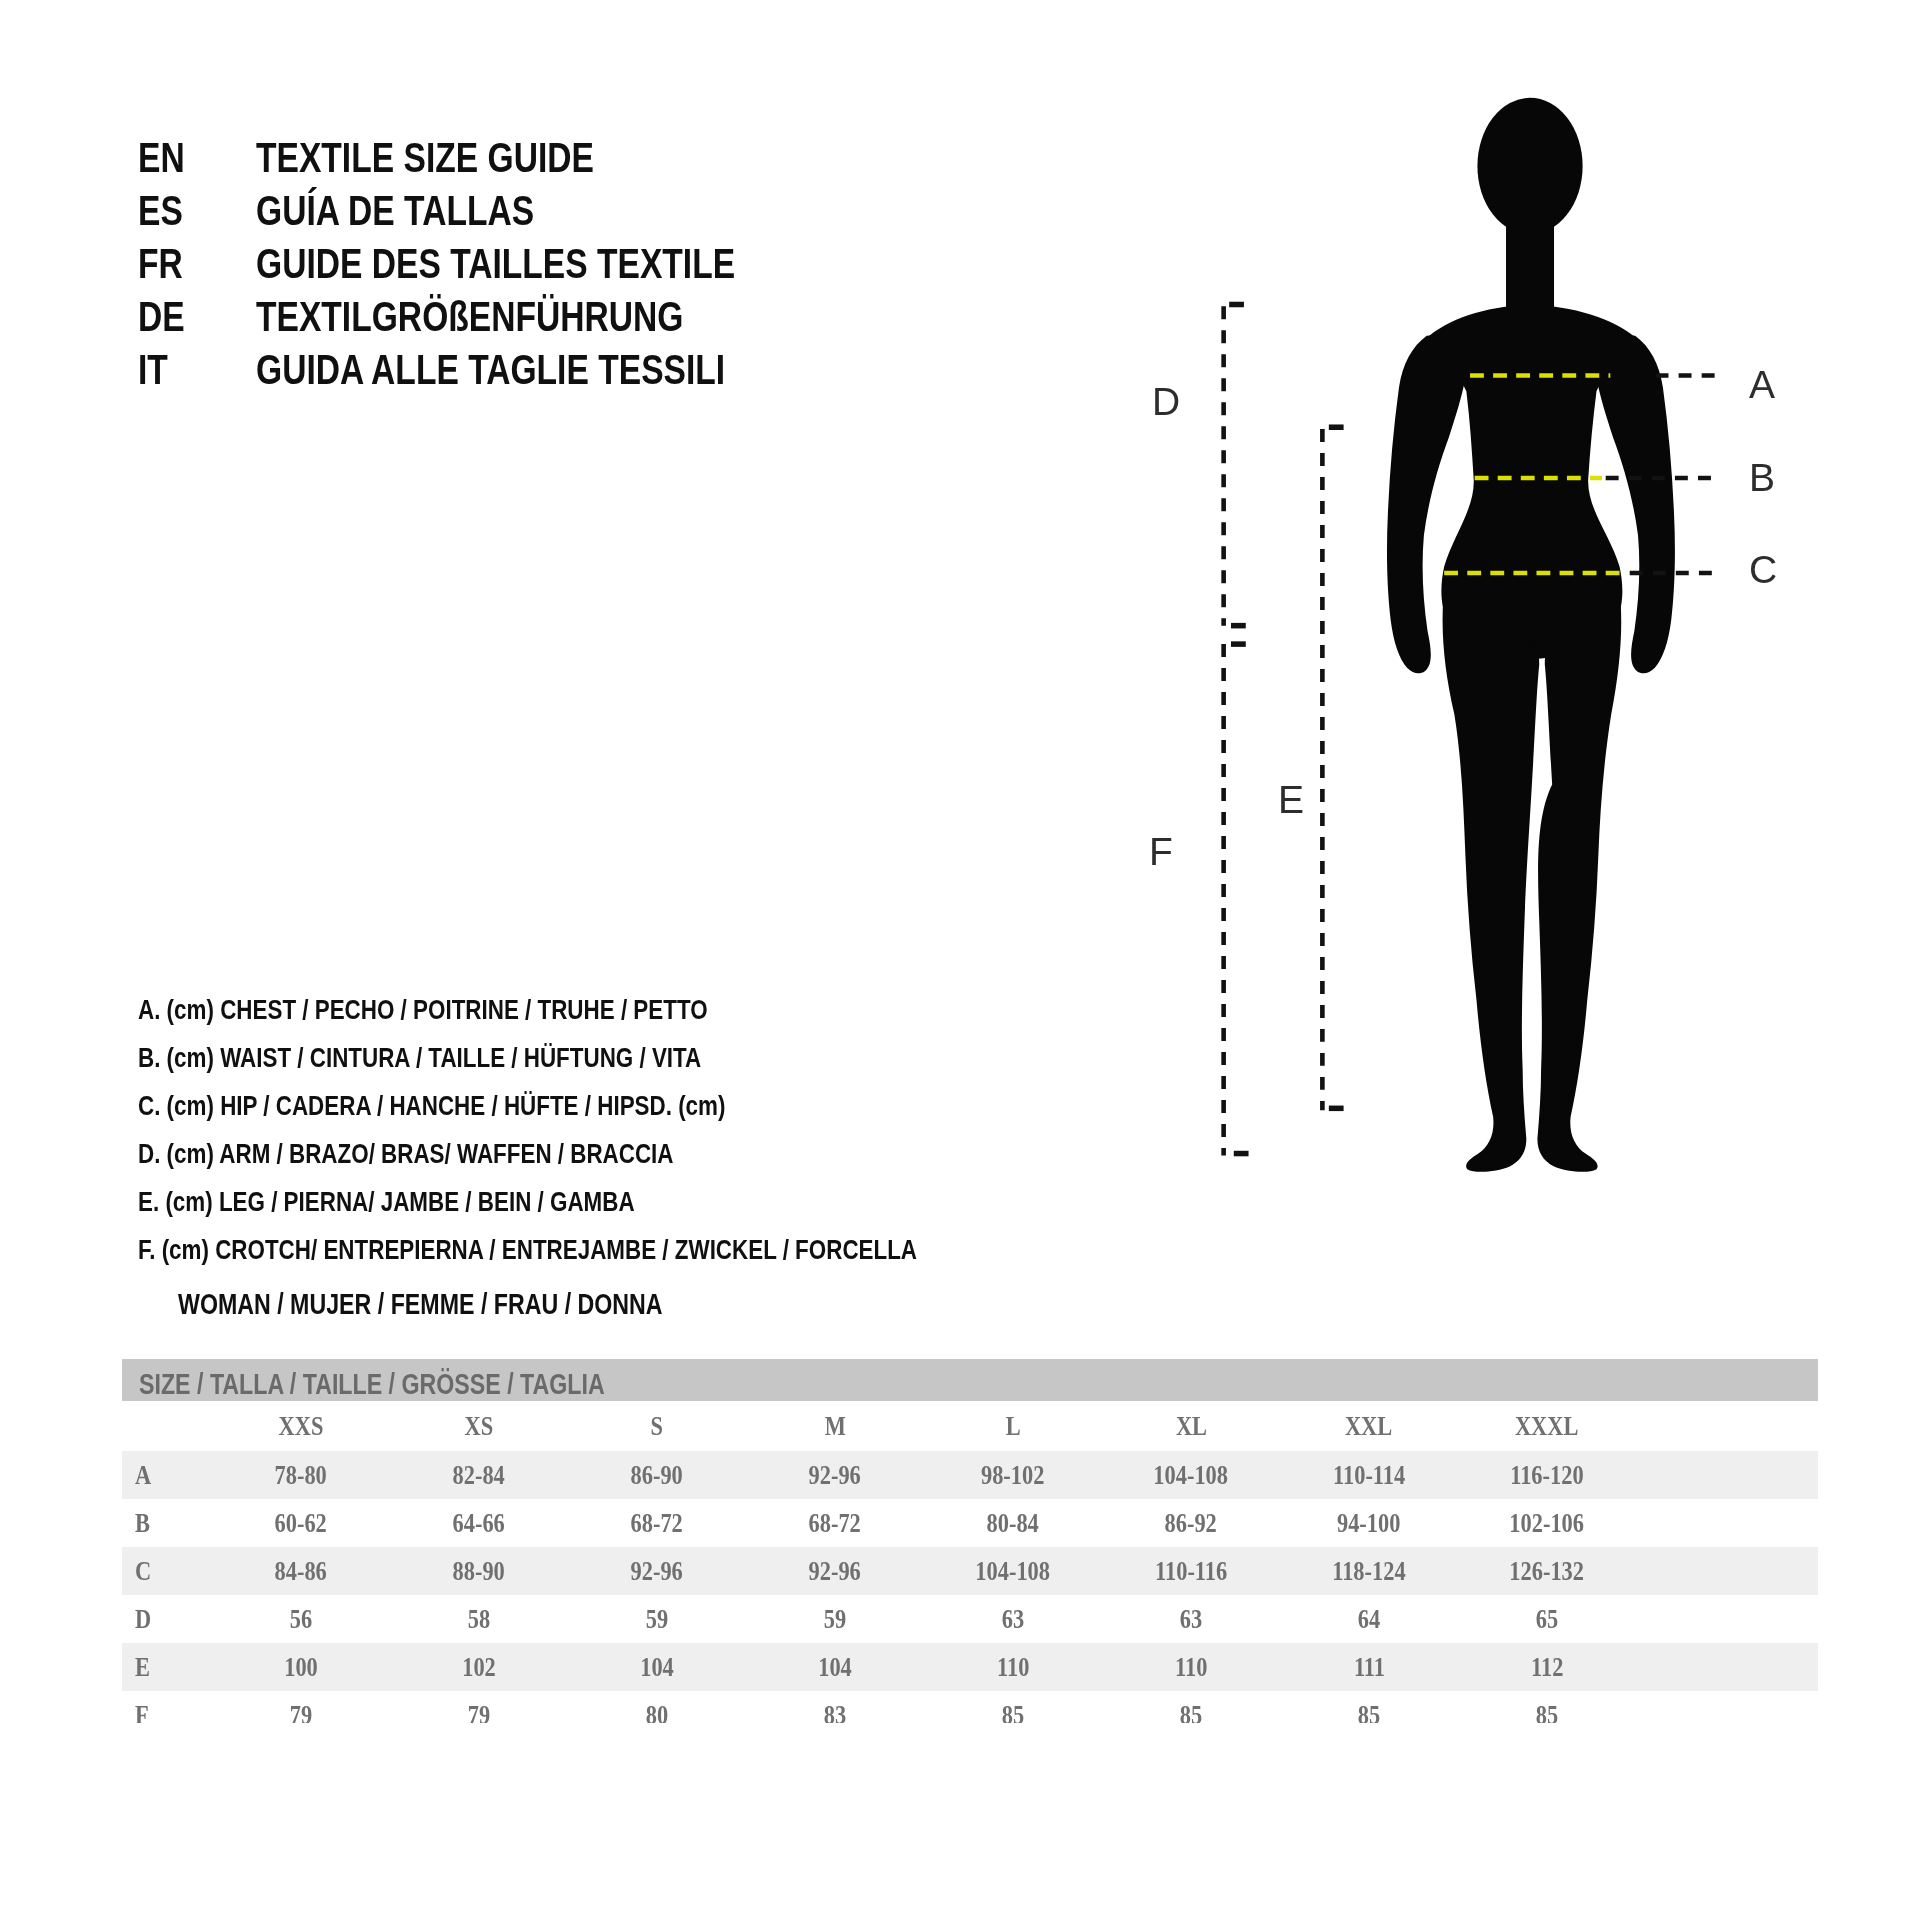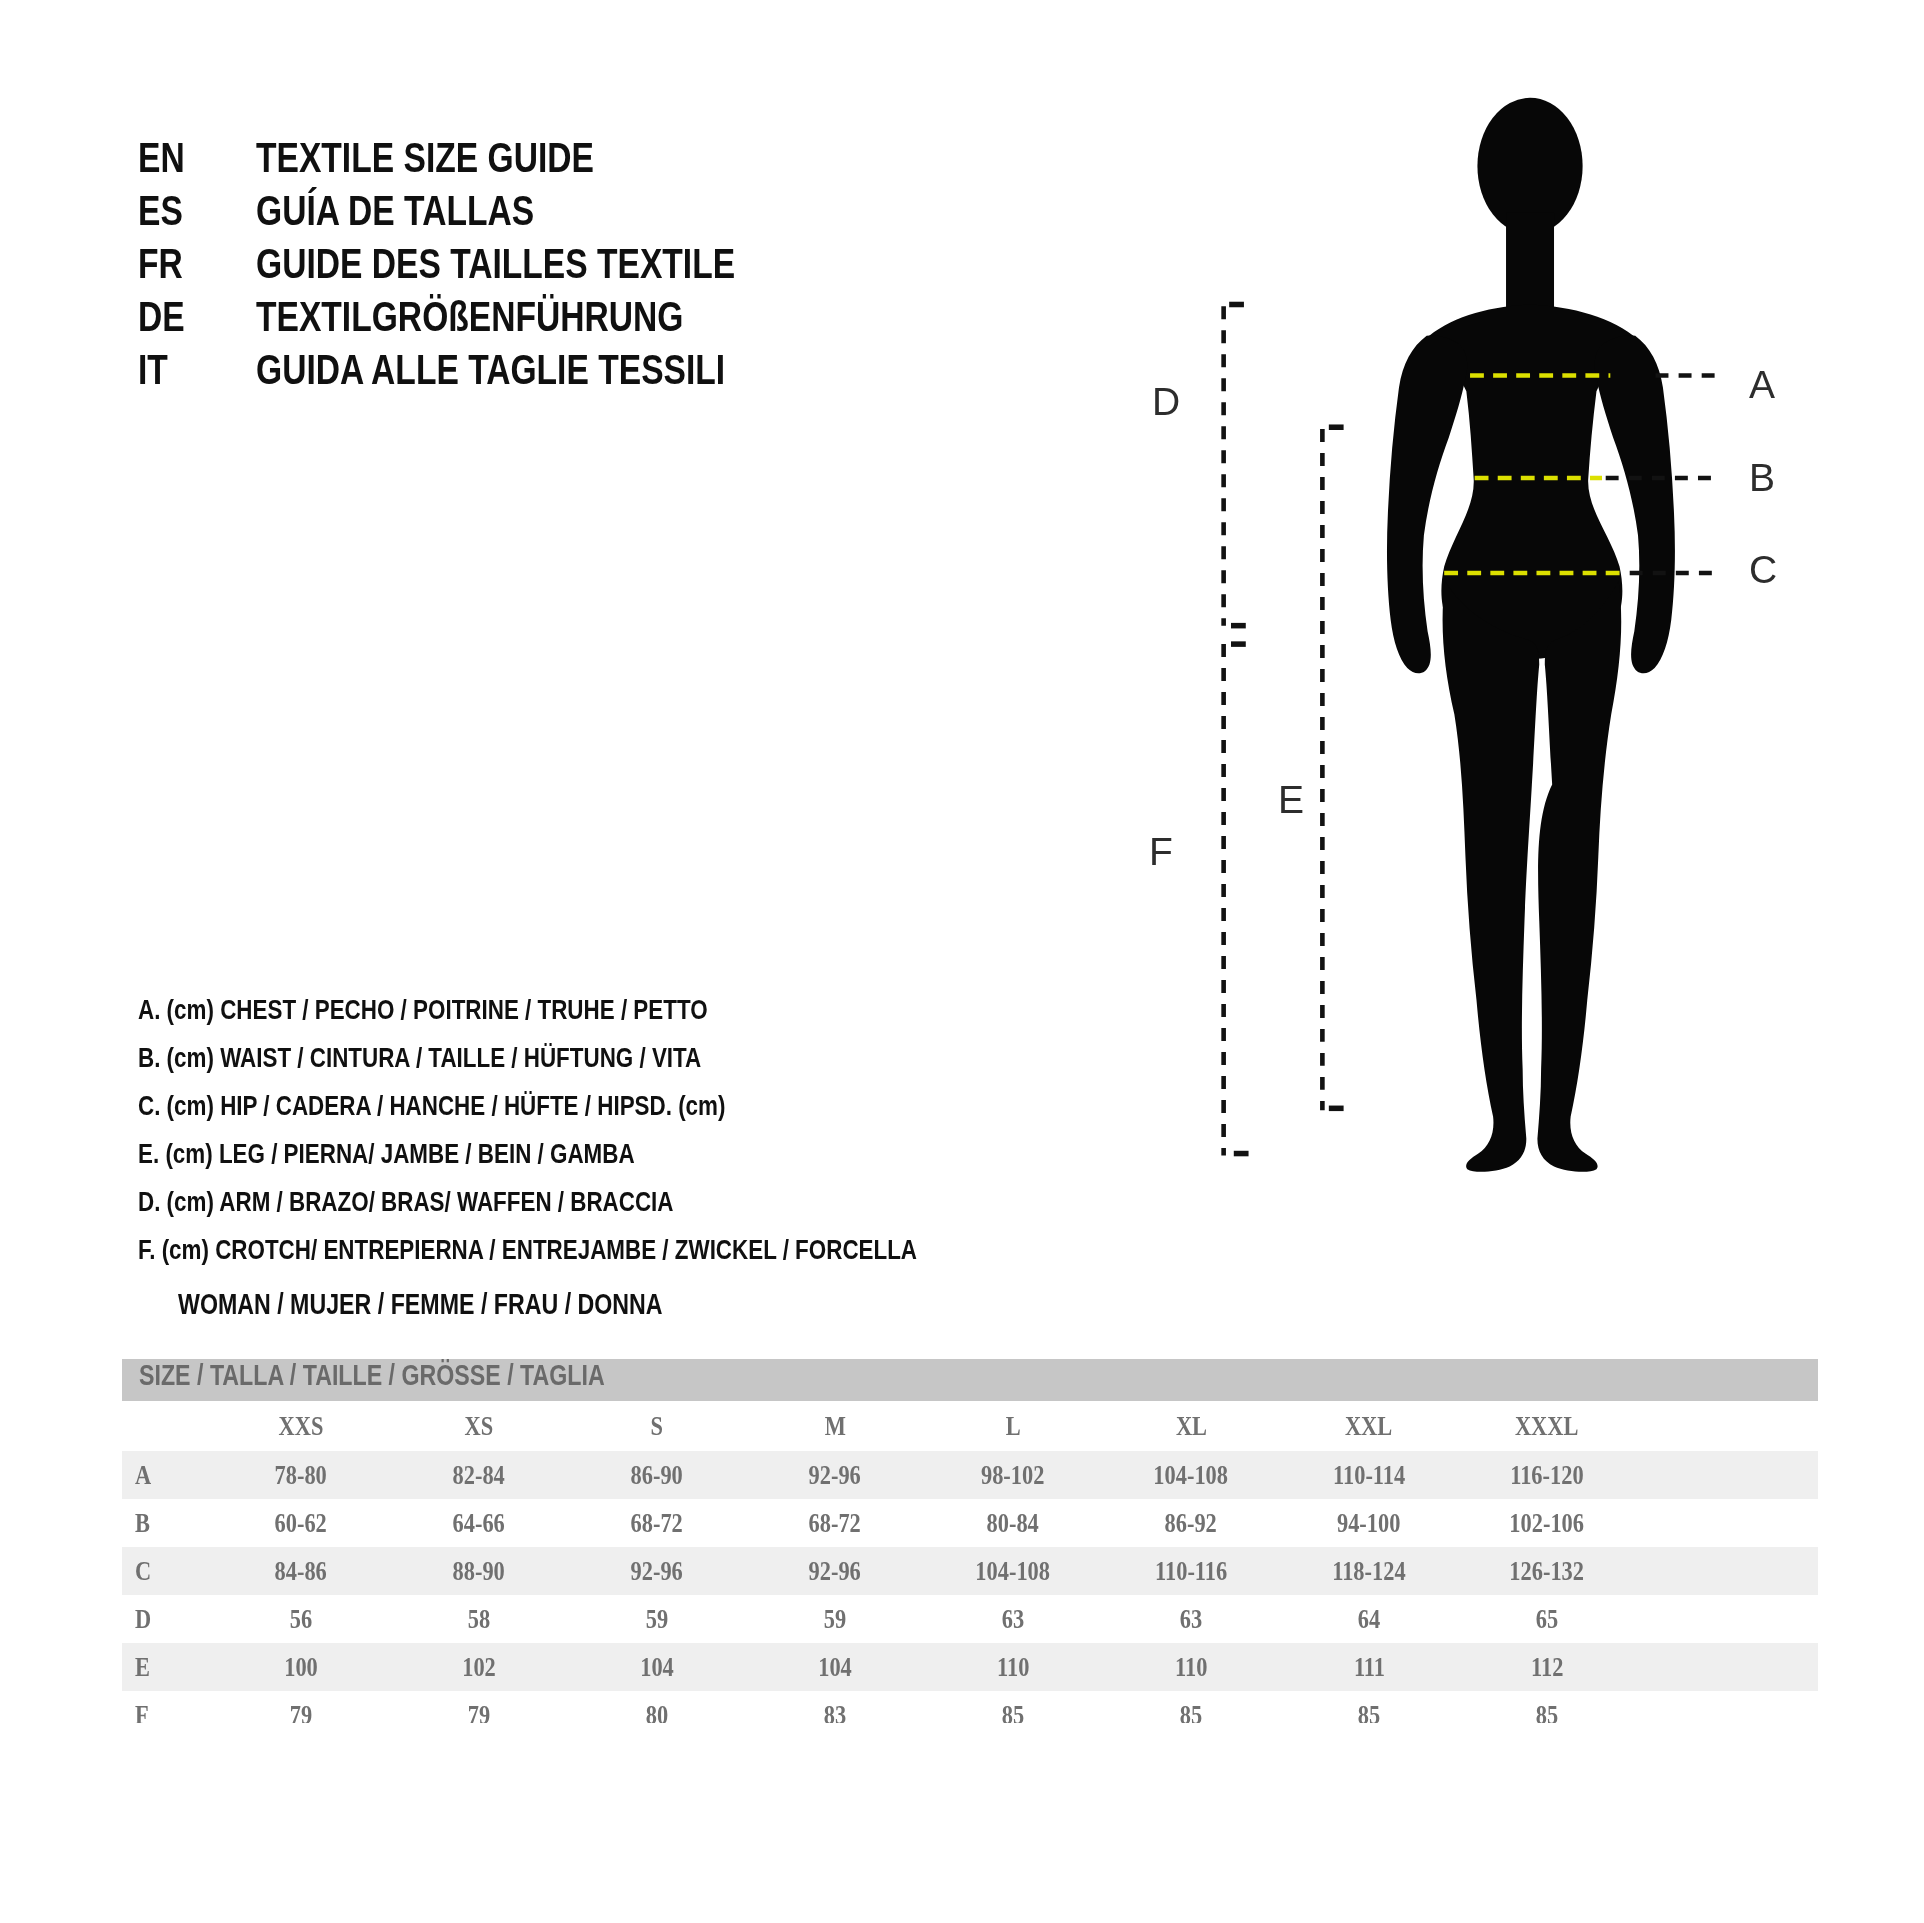--- a/index.html
+++ b/index.html
@@ -30,21 +30,21 @@
   
   .legend{position:absolute;left:138px;top:962px;margin-top:24px;}
   .legend-item{height:48px;line-height:48px;font-size:28px;font-weight:700;color:#101010;}
 
   
   .audience{position:absolute;left:138px;top:1288px;height:33px;line-height:33px;
     font-size:29px;font-weight:700;color:#101010;margin-left:40px;}
 
   
   .size-table{position:absolute;left:122px;top:1359px;width:1696px;}
-  .thead{height:42px;background:#c6c6c6;display:flex;align-items:flex-start;padding-left:16.6px;
+  .thead{height:42px;background:#c6c6c6;display:flex;align-items:flex-end;padding-left:16.6px;
     box-sizing:border-box;font-size:29px;font-weight:700;color:#6a6a6a;}
   .tcols,.trow{display:grid;grid-template-columns:90px repeat(8,178px) 1fr;font-family:Liberation Serif, serif;}
   .tcols{height:50px;}
   .trow{height:48px;}
   .trow.stripe{background:#efefef;}
   .cell{display:flex;align-items:center;justify-content:center;
     font-size:28px;font-weight:700;color:#707070;}
   .cell.rowlab{justify-content:flex-start;padding-left:13px;}
   .cell.filler{justify-content:flex-start;}
 </style>
@@ -172,22 +172,22 @@
   <div class="mlabel mlabel-b">B</div>
   <div class="mlabel mlabel-c">C</div>
   <div class="mlabel mlabel-d">D</div>
   <div class="mlabel mlabel-e">E</div>
   <div class="mlabel mlabel-f">F</div>
 
   <div class="legend">
       <div class="legend-item"><span class="cx">A. (cm) CHEST / PECHO / POITRINE / TRUHE / PETTO</span></div>
       <div class="legend-item"><span class="cx">B. (cm) WAIST / CINTURA / TAILLE / HÜFTUNG / VITA</span></div>
       <div class="legend-item"><span class="cx">C. (cm) HIP / CADERA / HANCHE / HÜFTE / HIPSD. (cm)</span></div>
+      <div class="legend-item"><span class="cx">D. (cm) ARM / BRAZO/ BRAS/ WAFFEN / BRACCIA</span></div>
       <div class="legend-item"><span class="cx">E. (cm) LEG / PIERNA/ JAMBE / BEIN / GAMBA</span></div>
-      <div class="legend-item"><span class="cx">D. (cm) ARM / BRAZO/ BRAS/ WAFFEN / BRACCIA</span></div>
       <div class="legend-item"><span class="cx">F. (cm) CROTCH/ ENTREPIERNA / ENTREJAMBE / ZWICKEL / FORCELLA</span></div>
     </div>
 
   <div class="audience">
     <span class="cx">WOMAN / MUJER / FEMME / FRAU / DONNA</span>
   </div>
 
   <div class="size-table">
     <div class="thead">
       <span class="cx">SIZE / TALLA / TAILLE / GRÖSSE / TAGLIA</span>

